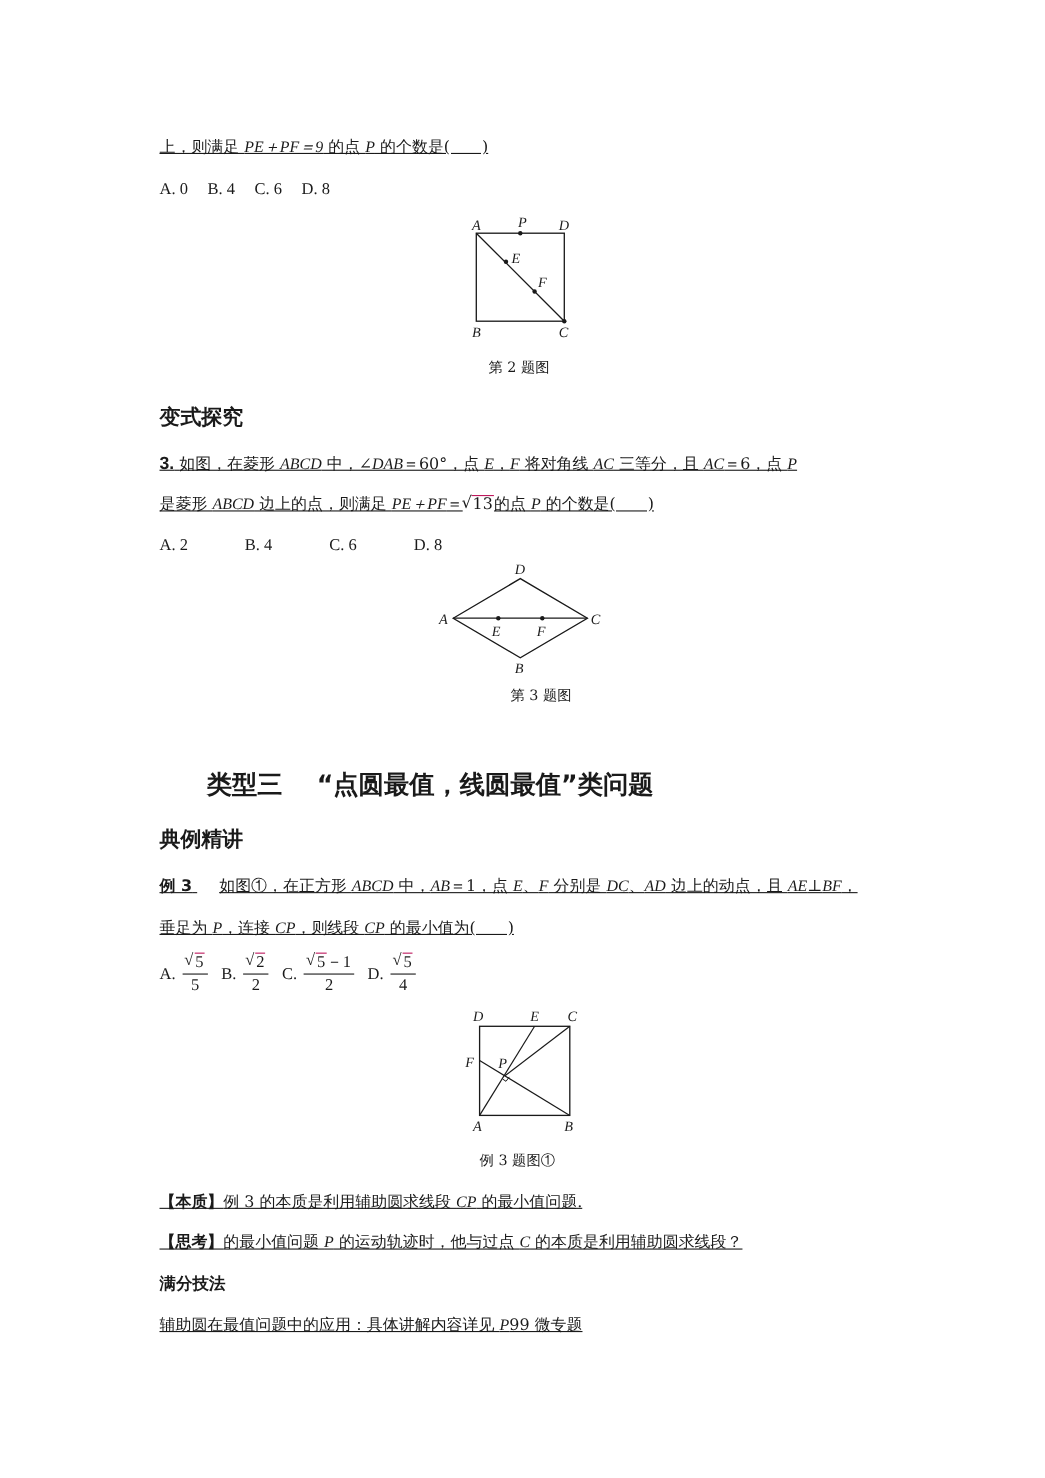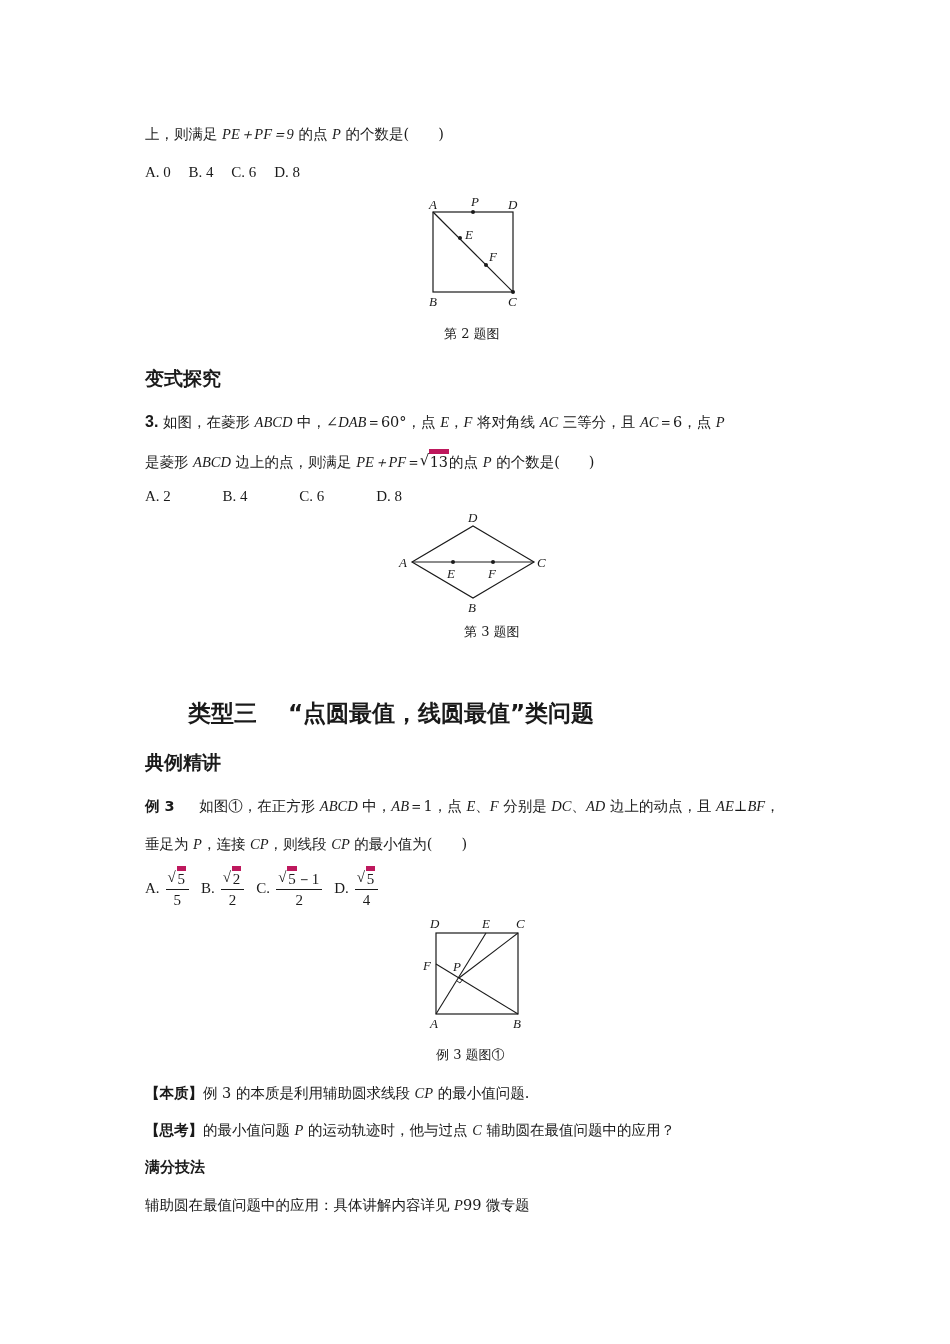--- a/index.html
+++ b/index.html
@@ -1,29 +1,29 @@
 <!DOCTYPE html>
 <html><head>
   <meta charset="utf-8">
   <style>
     html, body { margin: 0; padding: 0; background: #ffffff; }
     body { width: 950px; height: 1344px; position: relative; overflow: hidden; color: #1a1a1a;
       font-family: "DejaVu Serif", "Liberation Serif", serif; }
     .abs { position: absolute; white-space: nowrap; }
     .txt { font-size: 15px; line-height: 20px; font-family: "Liberation Serif", "DejaVu Serif", serif; }
-    .cjk { font-family: "DejaVu Serif", serif; font-size: 14.5px; }
+    .cjk { font-family: "DejaVu Serif", serif; font-size: 14.5px; text-decoration: underline; }
     i, .it { font-style: italic; font-family: "Liberation Serif", serif; }
     .h-sec { font-family: "DejaVu Sans", "Liberation Sans", sans-serif; font-weight: bold; font-size: 19px; }
     .h-big { font-family: "DejaVu Sans", "Liberation Sans", sans-serif; font-weight: bold; font-size: 23px; }
     .h-small { font-family: "DejaVu Sans", "Liberation Sans", sans-serif; font-weight: bold; font-size: 15px; }
     .qnum { font-family: "Liberation Sans", "DejaVu Sans", sans-serif; font-weight: bold; font-size: 16px; }
     .caption { font-size: 13px; font-family: "DejaVu Serif", serif; }
     .opt { display: inline-block; margin-right: 14px; }
     .opt.wide { margin-right: 48px; }
-    .sqrt { display: inline-block; border-top: 5px solid #be185d; padding: 0 1px; line-height: 16px; margin-left: 8px; position: relative; }
+    .sqrt { display: inline-block; border-top: 1px solid #be185d; padding: 0 1px; line-height: 16px; margin-left: 8px; position: relative; }
     .sqrt::before { content: "√"; position: absolute; left: -9px; top: -2px; font-size: 15px; }
     .frac { display: inline-flex; flex-direction: column; align-items: center; vertical-align: middle; margin: 0 6px; font-size: 15px; }
     .frac .num { padding: 0 3px 1px; border-bottom: 1px solid #1a1a1a; line-height: 18px; }
     .frac .den { line-height: 18px; padding-top: 1px; }
     .bold-br { font-family: "DejaVu Sans", sans-serif; font-weight: bold; }
     svg text { font-family: "Liberation Serif", serif; font-style: italic; font-size: 13px; fill: #1a1a1a; }
   </style>
 </head>
 <body>
 
@@ -133,19 +133,19 @@
   <text x="12" y="114">A</text>
   <text x="95" y="114">B</text>
 </svg>
 <div class="abs caption" style="left:436px; top:1046px;">例 3 题图①</div>
 
 <div class="abs txt cjk" style="left:145px; top:1083px;">
   <span class="bold-br">【本质】</span><span>例 3 的本质是利用辅助圆求线段 </span><span class="it">CP</span><span> 的最小值问题.</span>
 </div>
 
 <div class="abs txt cjk" style="left:145px; top:1120px;">
-  <span class="bold-br">【思考】</span><span>的最小值问题 </span><span class="it">P</span><span> 的运动轨迹时，他与过点 </span><span class="it">C</span><span> 辅助圆在最值问题中的应用？</span>
+  <span class="bold-br">【思考】</span><span>的最小值问题 </span><span class="it">P</span><span> 的运动轨迹时，他与过点 </span><span class="it">C</span><span> 的本质是利用辅助圆求线段？</span>
 </div>
 
 <div class="abs h-small" style="left:145px; top:1158px;">满分技法</div>
 <div class="abs txt cjk" style="left:145px; top:1195px;">
   <span>辅助圆在最值问题中的应用：具体讲解内容详见 </span><span class="it">P</span><span>99 微专题</span>
 </div>
 
 </body></html>

